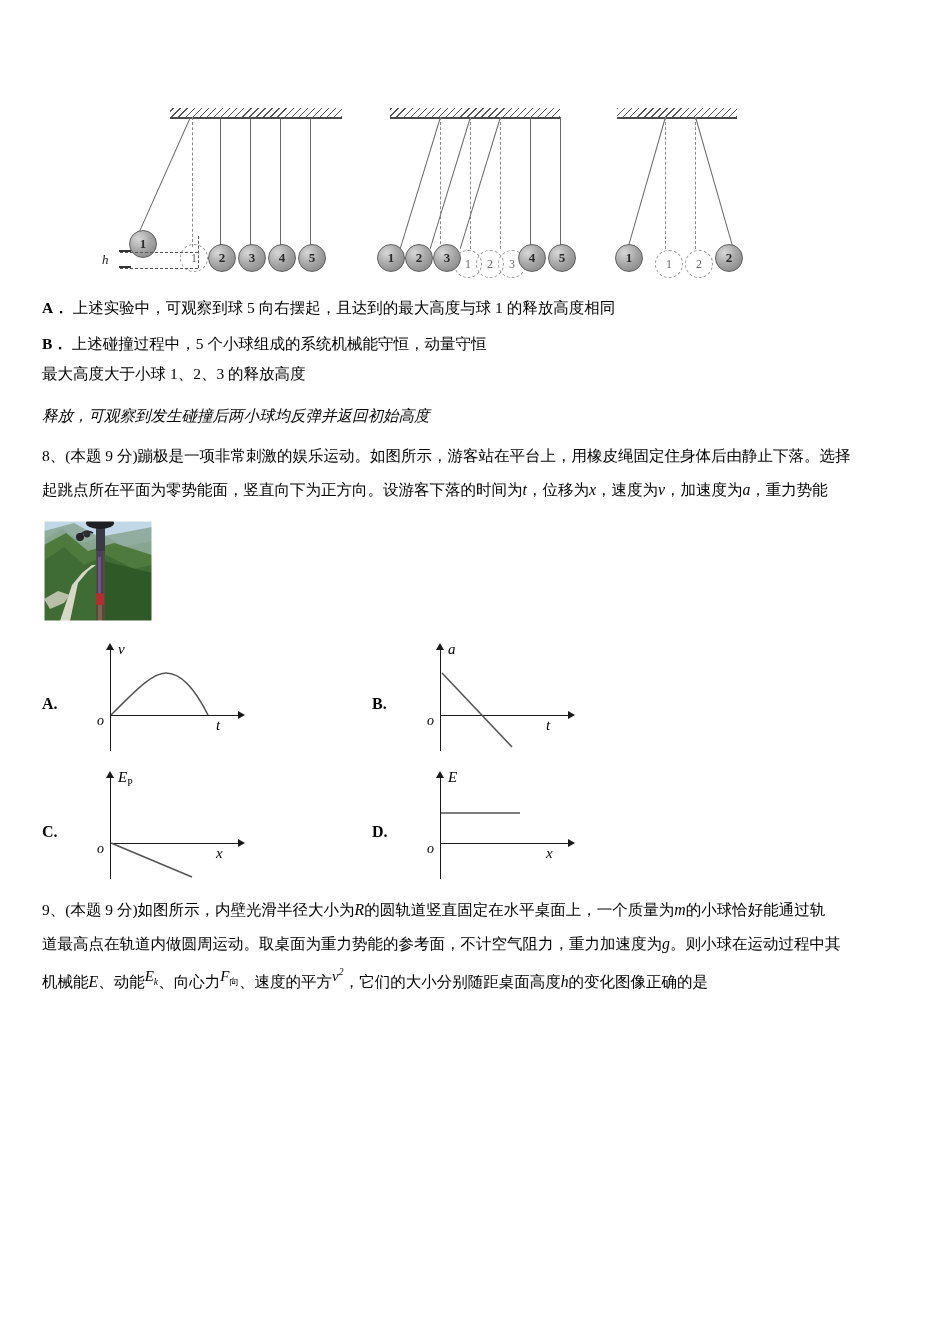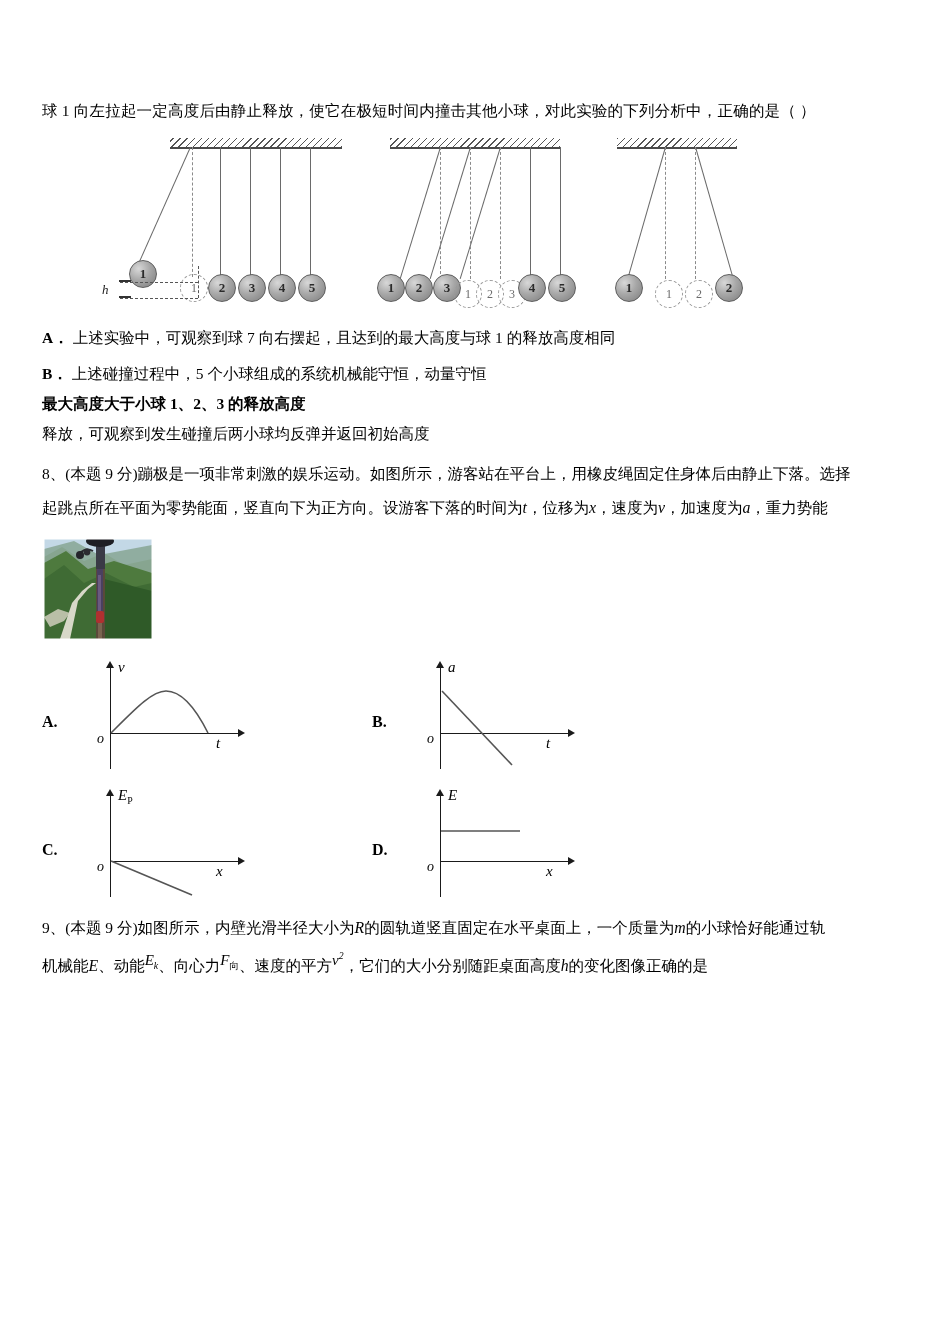--- a/index.html
+++ b/index.html
@@ -250,21 +250,20 @@
     left: 0; top: 0;
     width: 200px; height: 110px;
   }
 </style>
 </head>
 <body>
 
 <div class="page">
 <div class="content">
 
-  <div class="q-line">球 1 向左拉起一定高度后由静止释放，使它在极短时间内撞击其他小球，对此实验的下列分析中，正确的是（    ）</div>
 
   <div class="cradles">
 
     <div class="cradle" style="left:60px; top:0; width:250px; height:185px;">
       <div class="ceiling" style="left:68px; top:6px; width:172px;"></div>
 
       <div class="string" style="left:88px; top:15px; height:140px; transform:rotate(24deg);"></div>
 
       <div class="string dash" style="left:90px; top:15px; height:130px;"></div>
 
@@ -325,29 +324,29 @@
       <div class="string dash" style="left:98px; top:15px; height:132px;"></div>
 
       <div class="ball" style="left:18px; top:142px;">1</div>
       <div class="ball" style="left:118px; top:142px;">2</div>
       <div class="ghost-ball" style="left:58px; top:148px;">1</div>
       <div class="ghost-ball" style="left:88px; top:148px;">2</div>
     </div>
   </div>
 
   <div class="opt">
-    <span class="lbl">A．</span><span>上述实验中，可观察到球 7 向右摆起，且达到的最大高度与球 1 的释放高度相同</span>
+    <span class="lbl">A．</span><span>上述实验中，可观察到球 5 向右摆起，且达到的最大高度与球 1 的释放高度相同</span>
   </div>
   <div class="opt">
     <span class="lbl">B．</span><span>上述碰撞过程中，5 个小球组成的系统机械能守恒，动量守恒</span>
   </div>
-  <div class="opt" style="margin-top:0;font-weight:bold;">
+  <div class="opt" style="margin-top:0;">
     <span>最大高度大于小球 1、2、3 的释放高度</span>
   </div>
-  <div class="opt" style="margin-top:0;">
+  <div class="opt" style="margin-top:12px;font-style:italic;">
     <span>释放，可观察到发生碰撞后两小球均反弹并返回初始高度</span>
   </div>
 
   <div class="para" style="margin-top:8px;">
     <span>8、</span><span>(本题 9 分)</span><span>蹦极是一项非常刺激的娱乐运动。如图所示，游客站在平台上，用橡皮绳固定住身体后由静止下落。选择</span>
   </div>
   <div class="para">
     <span>起跳点所在平面为零势能面，竖直向下为正方向。设游客下落的时间为</span><span class="inline-var">t</span><span>，位移为</span><span class="inline-var">x</span><span>，速度为</span><span class="inline-var">v</span><span>，加速度为</span><span class="inline-var">a</span><span>，重力势能</span>
   </div>
 
@@ -440,17 +439,20 @@
           <line x1="31" y1="42" x2="110" y2="42" stroke="#555" stroke-width="1.4"></line>
         </svg>
       </div>
     </div>
   </div>
 
   <div class="para" style="">
     <span>9、</span><span>(本题 9 分)</span><span>如图所示，内壁光滑半径大小为</span><span class="inline-var">R</span><span>的圆轨道竖直固定在水平桌面上，一个质量为</span><span class="inline-var">m</span><span>的小球恰好能通过轨</span>
   </div>
   <div class="para">
+    <span>道最高点在轨道内做圆周运动。取桌面为重力势能的参考面，不计空气阻力，重力加速度为</span><span class="inline-var">g</span><span>。则小球在运动过程中其</span>
+  </div>
+  <div class="para">
     <span>机械能</span><span class="inline-var">E</span><span>、动能</span><span class="raise"><span>E</span><sub class="msub">k</sub></span><span>、向心力</span><span class="raise"><span>F</span><sub class="msub" style="font-style:normal;">向</sub></span><span>、速度的平方</span><span class="raise"><span>v</span><sup class="msup">2</sup></span><span>，它们的大小分别随距桌面高度</span><span class="inline-var">h</span><span>的变化图像正确的是</span>
   </div>
 
 </div>
 </div>
 
 </body></html>

